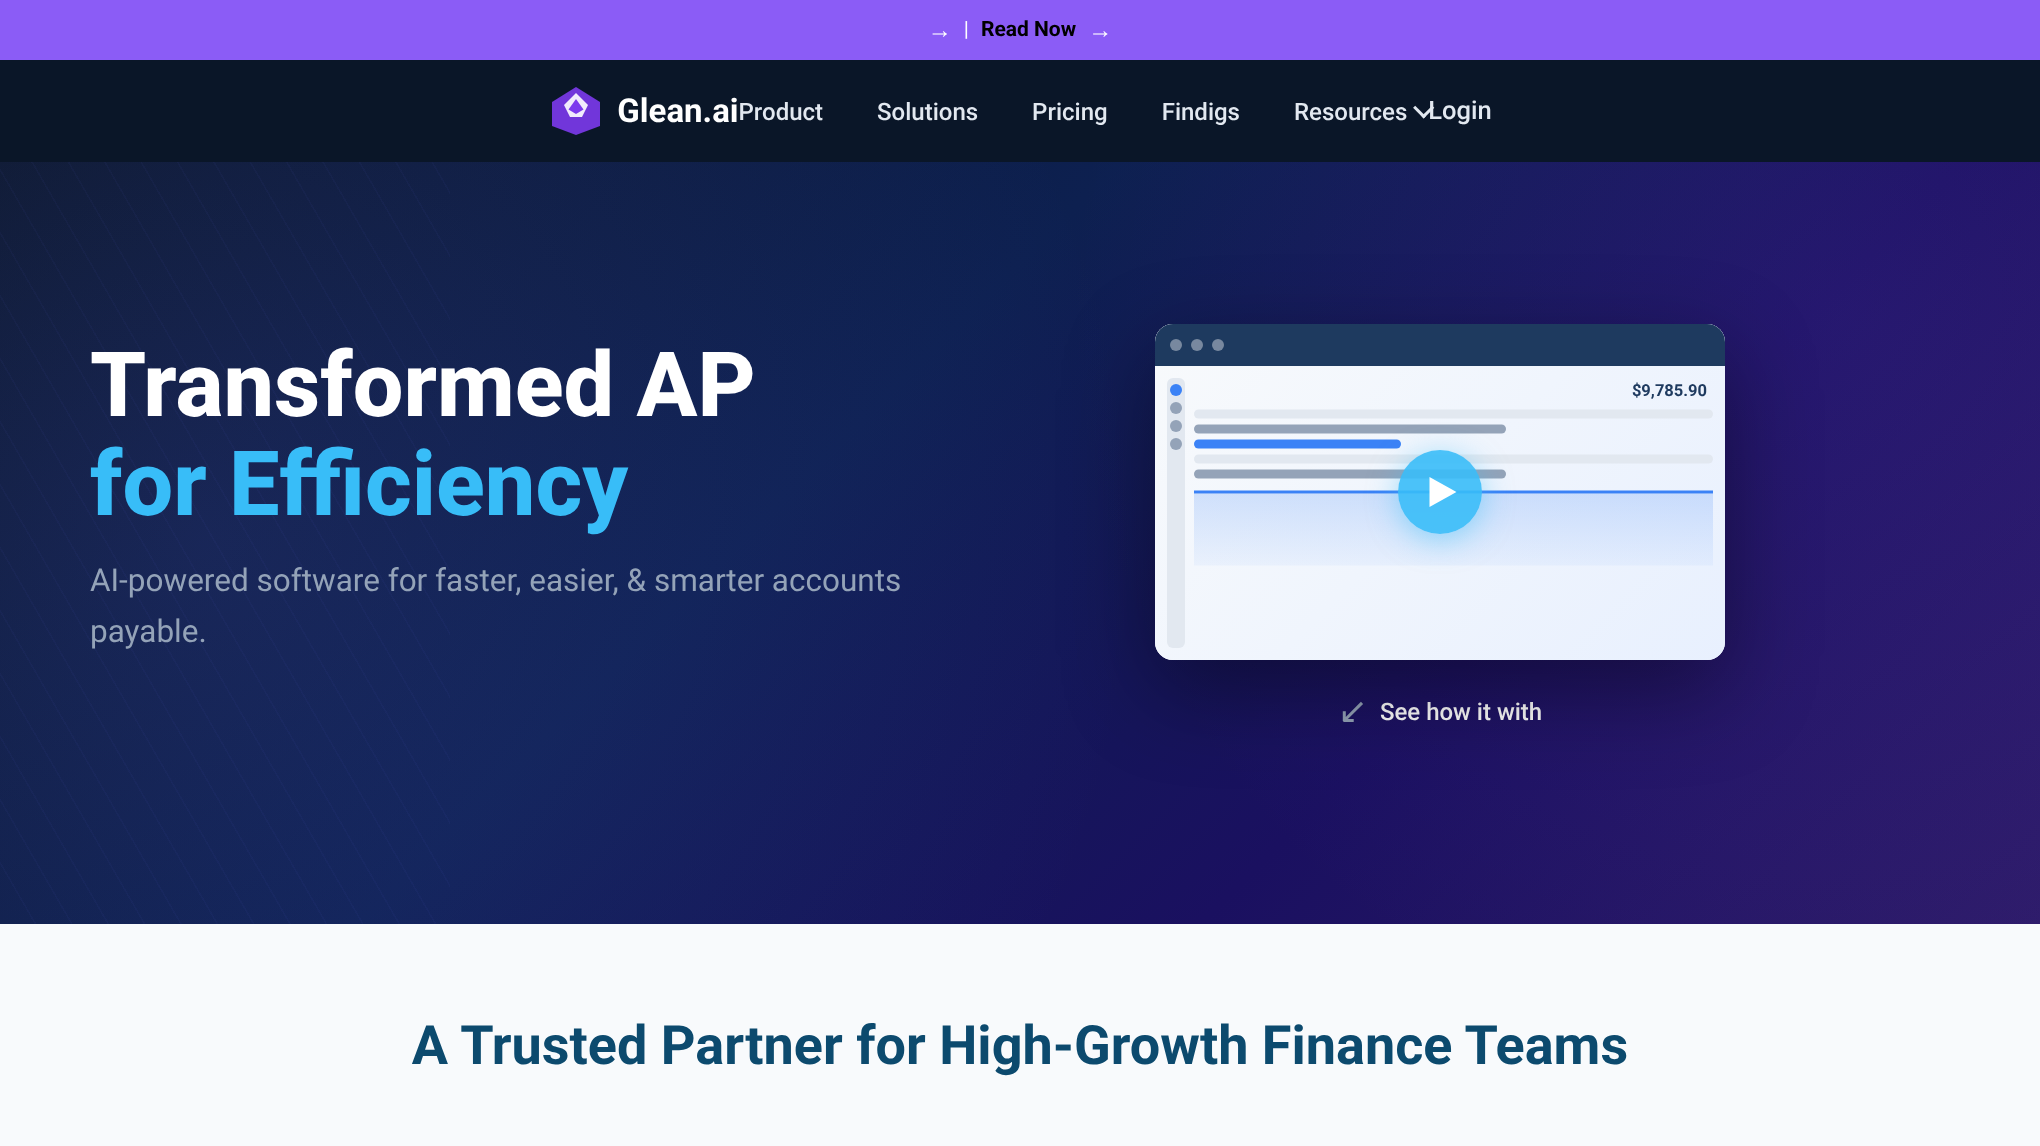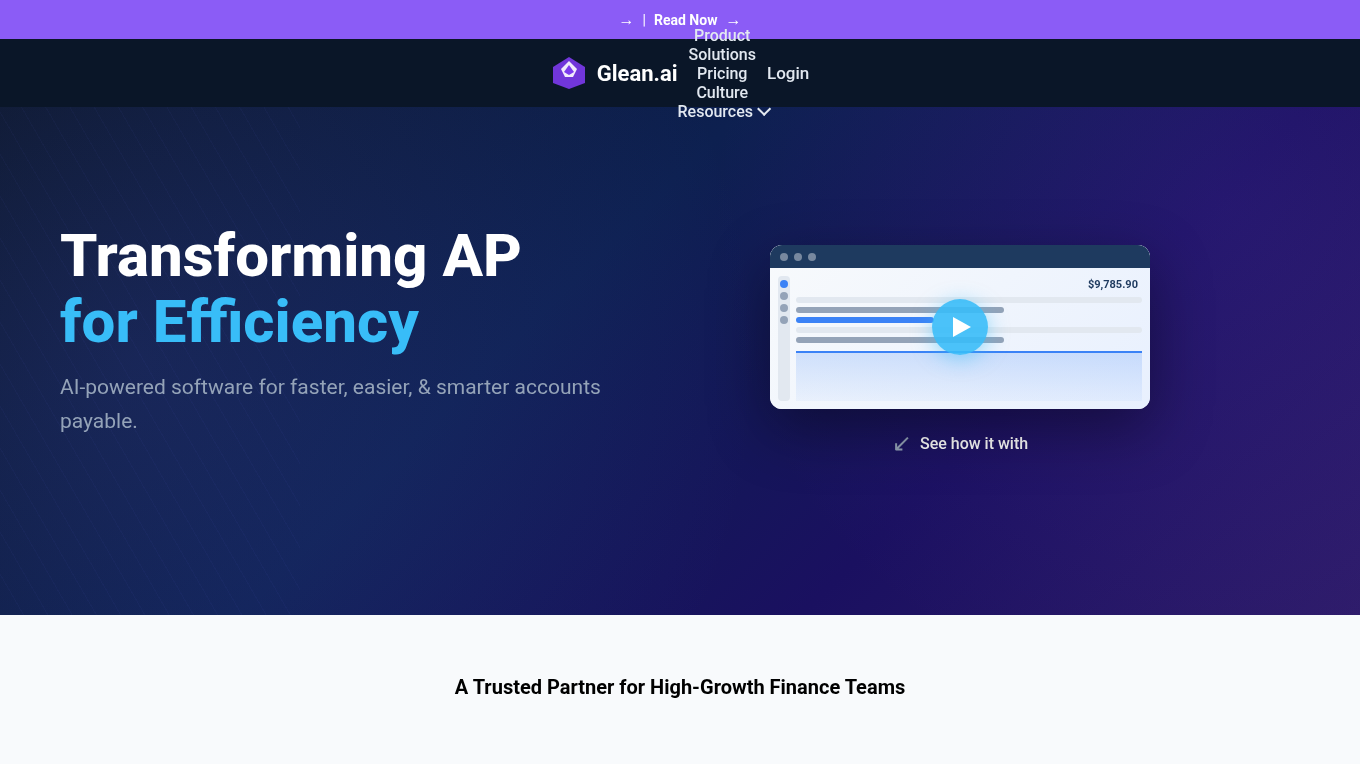--- a/index.html
+++ b/index.html
@@ -11,21 +11,21 @@
       text-align: center;
       padding: 10px 20px;
       color: white;
       font-size: 14px;
       display: flex;
       align-items: center;
       justify-content: center;
       gap: 8px;
     }
     .top-banner .arrow { font-size: 16px; }
-    .top-banner a { color: #ffffff; font-weight: 700; text-decoration: none; }
+    .top-banner a { color: #000000; font-weight: 700; text-decoration: none; }
 
     
     .navbar {
       background: #0a1628;
       display: flex;
       align-items: center;
       justify-content: center;
       padding: 0 60px;
       height: 68px;
       position: relative;
@@ -40,22 +40,22 @@
       font-weight: 700;
       text-decoration: none;
     }
     .logo-icon {
       width: 36px;
       height: 36px;
     }
     .nav-links {
       display: flex;
       align-items: center;
+      gap: 36px;
       list-style: none;
-      flex-direction: column;
     }
     .nav-links li a {
       color: #e2e8f0;
       text-decoration: none;
       font-size: 16px;
       font-weight: 500;
     }
     .nav-links li.has-dropdown a {
       display: flex;
       align-items: center;
@@ -144,21 +144,21 @@
     .hero-visual {
       flex: 1;
       display: flex;
       flex-direction: column;
       align-items: center;
       position: relative;
       z-index: 2;
     }
     .hero-screenshot {
       width: 380px;
-      height: 164px;
+      height: 224px;
       background: white;
       border-radius: 12px;
       box-shadow: 0 20px 60px rgba(0,0,0,0.4);
       overflow: hidden;
       position: relative;
     }
     .screenshot-inner {
       width: 100%;
       height: 100%;
       background: linear-gradient(135deg, #f8fafc 0%, #e8f0fe 100%);
@@ -262,23 +262,23 @@
       font-size: 24px;
     }
 
     
     .trusted-section {
       background: #f8fafc;
       padding: 60px 60px 80px;
       text-align: center;
     }
     .trusted-title {
-      font-size: 20px;
+      font-size: 36px;
       font-weight: 700;
-      color: #000000;
+      color: #0c4a6e;
       margin-bottom: 72px;
     }
 
     
     .chevron-down {
       display: inline-block;
       width: 10px; height: 10px;
       border-right: 2px solid #e2e8f0;
       border-bottom: 2px solid #e2e8f0;
       transform: rotate(45deg) translateY(-3px);
@@ -310,41 +310,41 @@
     <li>
       <a href="#">Product</a>
     </li>
     <li>
       <a href="#">Solutions</a>
     </li>
     <li>
       <a href="#">Pricing</a>
     </li>
     <li>
-      <a href="#">Culture</a>
+      <a href="#">Findigs</a>
     </li>
     <li class="has-dropdown">
       <a href="#">
         <span>Resources</span>
         <span class="chevron-down"></span>
       </a>
     </li>
   </ul>
 
   <div class="nav-right">
     <a href="#" class="nav-login">Login</a>
   </div>
 </nav>
 
 <section class="hero">
   <div class="hero-bg-pattern"></div>
 
   <div class="hero-content">
     <h1 class="hero-title">
-      <span>Transforming AP</span>
+      <span>Transformed AP</span>
       <span class="hero-title-accent">for Efficiency</span>
     </h1>
     <p class="hero-subtitle">AI-powered software for faster, easier, &amp; smarter accounts payable.</p>
   </div>
 
   <div class="hero-visual">
     <div class="hero-screenshot">
 
       <div class="screenshot-inner">
         <div class="screenshot-header">

